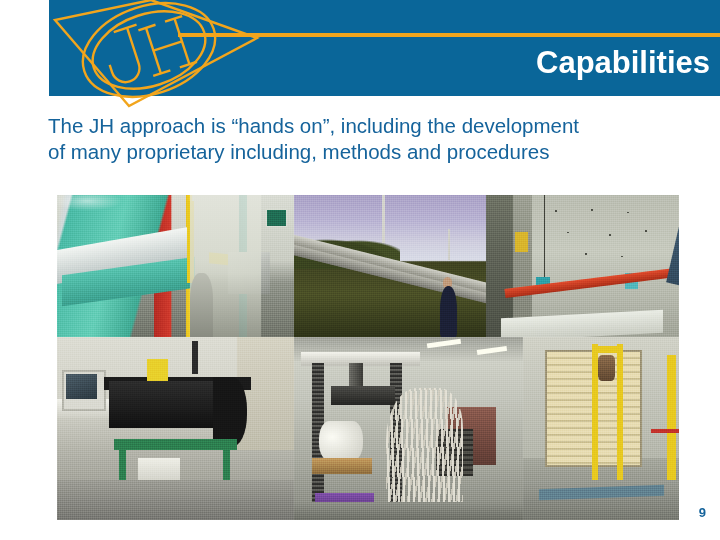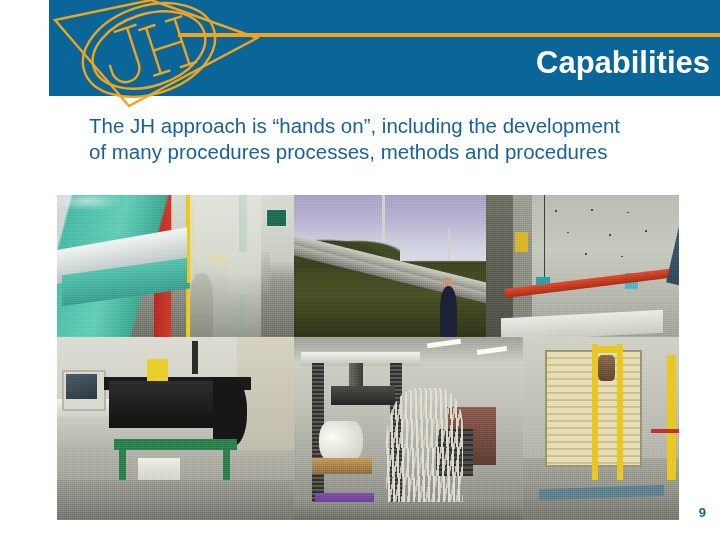--- a/index.html
+++ b/index.html
@@ -72,21 +72,21 @@
   .body-text {
     position: absolute;
     left: 40px;
     top: 113px;
     width: 650px;
     color: #15639b;
     font-size: 20.5px;
     line-height: 26px;
     font-weight: normal;
   }
-  .body-text .line { display: block; white-space: nowrap; margin-left: 41px; }
+  .body-text .line { display: block; white-space: nowrap; }
 
   
   .photo-grid {
     position: absolute;
     left: 49px;
     top: 195px;
     width: 622px;
     height: 325px;
   }
   .photo {
@@ -492,21 +492,21 @@
           <path d="M24 26 L42 26"></path>
         </g>
       </g>
     </svg>
   </div>
 
   <div class="slide-title">Capabilities</div>
 
   <div class="body-text">
     <span class="line">The JH approach is “hands on”, including the development</span>
-    <span class="line">of many procedures processes, methods and procedures</span>
+    <span class="line">of many proprietary including, methods and procedures</span>
   </div>
 
   <div class="photo-grid">
 
     <div class="photo p1">
       <div class="ph-inner"></div>
       <div class="obj-b"></div>
       <div class="obj-a"></div>
       <div class="obj-e"></div>
       <div class="obj-d"></div>

